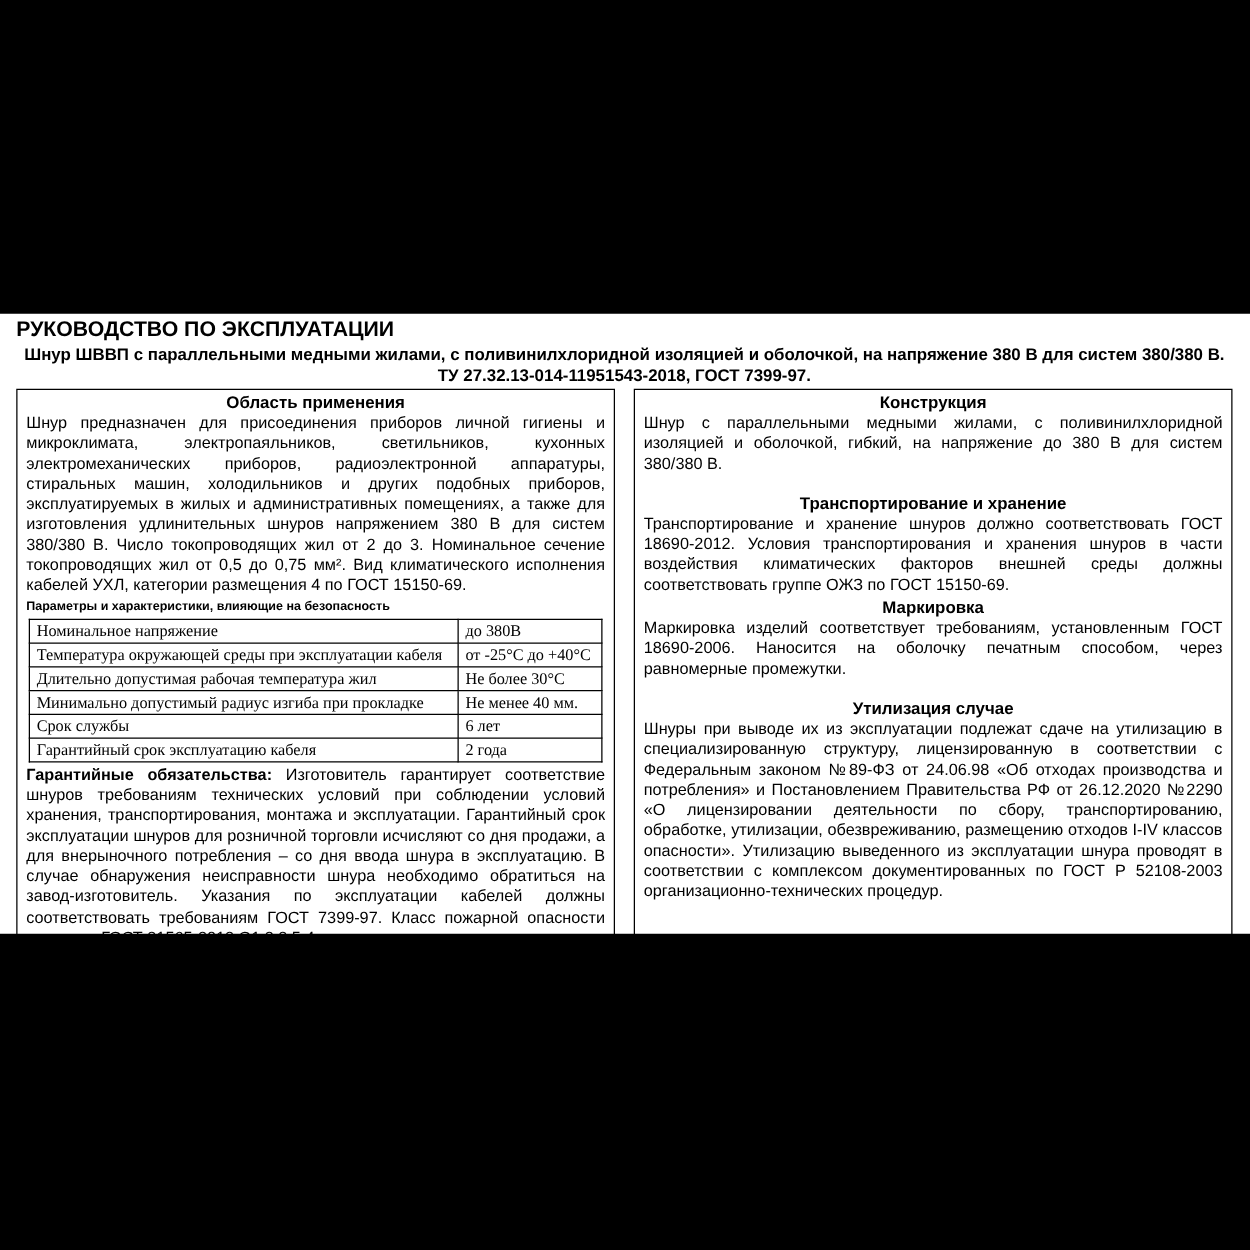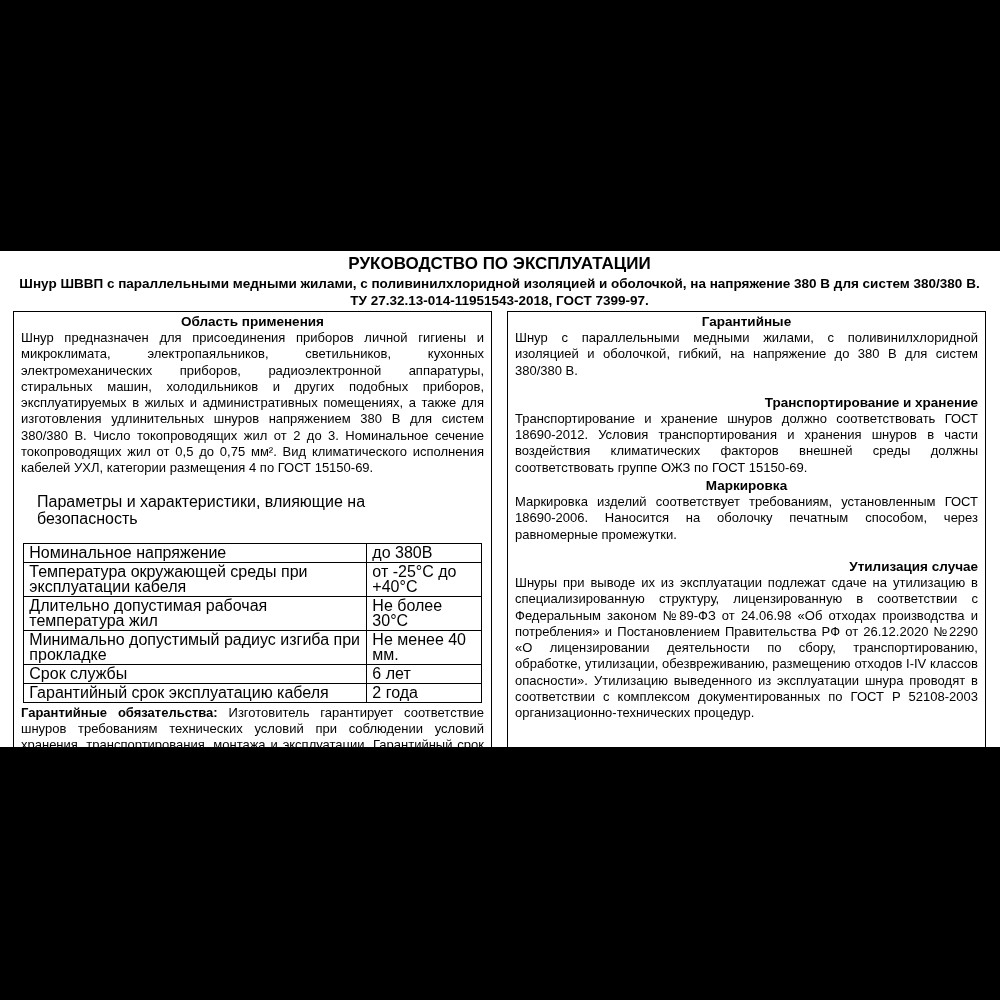--- a/index.html
+++ b/index.html
@@ -12,21 +12,20 @@
   }
   .sheet {
     position: absolute;
     top: 251px; left: 0;
     width: 1000px; height: 496px;
     background: #fff;
     box-sizing: border-box;
     padding: 2px 14px 0 13px;
   }
   .doc-title {
-    text-align: center;
     font-weight: bold;
     font-size: 17px;
     line-height: 20px;
     margin-top: 1px;
   }
   .doc-subtitle {
     text-align: center;
     font-weight: bold;
     font-size: 13.5px;
     line-height: 16px;
@@ -58,39 +57,40 @@
     font-size: 13.5px;
     line-height: 16px;
   }
   .body-text {
     font-size: 13px;
     line-height: 16.3px;
     text-align: justify;
     margin: 0;
   }
   .subheading-left {
-    font-weight: normal;
-    font-size: 16px;
+    font-weight: bold;
+    font-size: 10px;
     line-height: 17px;
-    margin: 16px;
+    margin: 0;
   }
   table.params {
     border-collapse: collapse;
     width: 99%;
     margin: 1px auto 2px auto;
   }
   table.params td {
     border: 1.5px solid #000;
-    font-size: 16px;
+    font-size: 13px;
     line-height: 15px;
     padding: 1.5px 5px;
+    font-family: Liberation Serif, serif;
   }
   td.val { width: 25%; }
   .warranty { margin-top: 1px; }
-  .gap-lg { margin-top: 16px; text-align: right; }
+  .gap-lg { margin-top: 16px; }
   .gap-sm { margin-top: 2px; }
   .footer {
     margin-top: 4px;
   }
   .footer p {
     margin: 0;
     font-size: 13.5px;
     line-height: 16.5px;
   }
   .footer .addr { text-align: justify; }
@@ -145,21 +145,21 @@
             <td>Гарантийный срок эксплуатацию кабеля</td>
             <td class="val">2 года</td>
           </tr>
         </tbody>
       </table>
 
       <p class="body-text warranty"><b class="inline-lead">Гарантийные обязательства: </b><span>Изготовитель гарантирует соответствие шнуров требованиям технических условий при соблюдении условий хранения, транспортирования, монтажа и эксплуатации. Гарантийный срок эксплуатации шнуров для розничной торговли исчисляют со дня продажи, а для внерыночного потребления – со дня ввода шнура в эксплуатацию. В случае обнаружения неисправности шнура необходимо обратиться на завод-изготовитель. Указания по эксплуатации кабелей должны соответствовать требованиям ГОСТ 7399-97. Класс пожарной опасности шнура по ГОСТ 31565-2012 О1.8.2.5.4.</span></p>
     </div>
 
     <div class="colbox">
-      <div class="section-heading-center">Гарантийные</div>
+      <div class="section-heading-center">Конструкция</div>
       <p class="body-text">Шнур с параллельными медными жилами, с поливинилхлоридной изоляцией и оболочкой, гибкий, на напряжение до 380 В для систем 380/380 В.</p>
 
       <div class="section-heading-center gap-lg">Транспортирование и хранение</div>
       <p class="body-text">Транспортирование и хранение шнуров должно соответствовать ГОСТ 18690-2012. Условия транспортирования и хранения шнуров в части воздействия климатических факторов внешней среды должны соответствовать группе ОЖЗ по ГОСТ 15150-69.</p>
 
       <div class="section-heading-center gap-sm">Маркировка</div>
       <p class="body-text">Маркировка изделий соответствует требованиям, установленным ГОСТ 18690-2006. Наносится на оболочку печатным способом, через равномерные промежутки.</p>
 
       <div class="section-heading-center gap-lg">Утилизация случае</div>
       <p class="body-text">Шнуры при выводе их из эксплуатации подлежат сдаче на утилизацию в специализированную структуру, лицензированную в соответствии с Федеральным законом №89-ФЗ от 24.06.98 «Об отходах производства и потребления» и Постановлением Правительства РФ от 26.12.2020 №2290 «О лицензировании деятельности по сбору, транспортированию, обработке, утилизации, обезвреживанию, размещению отходов I-IV классов опасности». Утилизацию выведенного из эксплуатации шнура проводят в соответствии с комплексом документированных по ГОСТ Р 52108-2003 организационно-технических процедур.</p>

